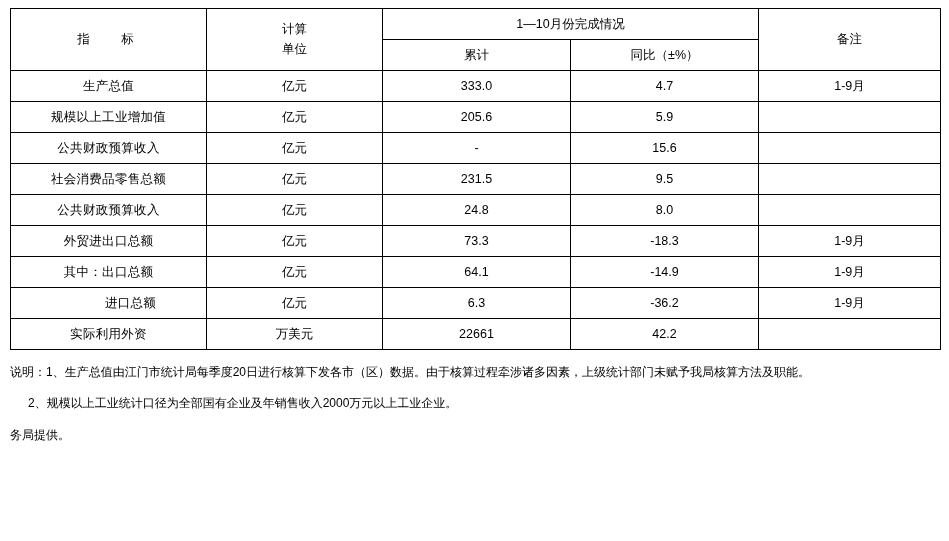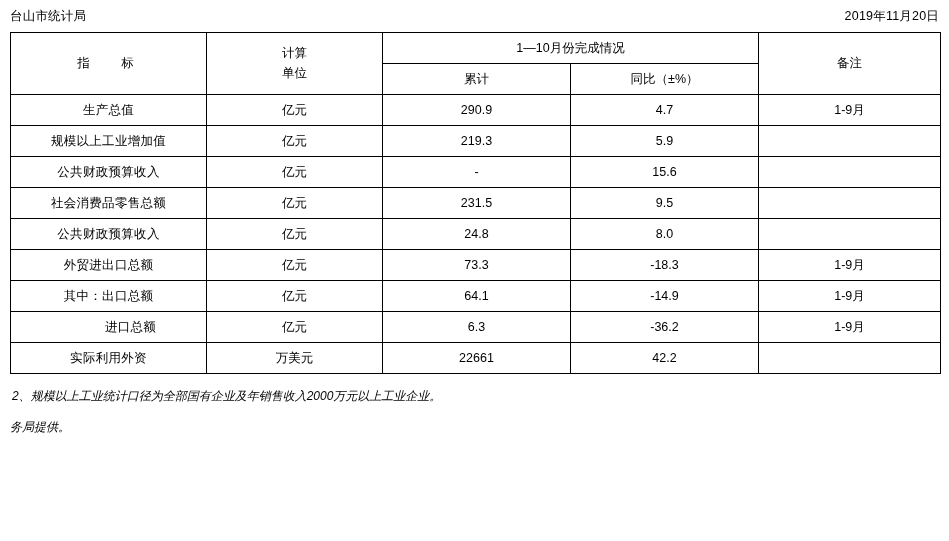--- a/index.html
+++ b/index.html
@@ -84,35 +84,31 @@
 
   .notes {
     margin-top: 14px;
     font-size: 12px;
     line-height: 1.45;
   }
   .notes p {
     margin: 0 0 14px 0;
   }
   .notes p.n1 { margin-left: 0px; }
-  .notes p.ind { margin-left: 2px; font-style: italic; }
-  .notes p.last { margin-bottom: 0; font-style: italic; }
+  .notes p.ind { margin-left: 18px; }
+  .notes p.last { margin-bottom: 0; }
   .notes .cont {
     margin-left: 0px;
   }
 </style>
 </head>
 <body>
 
 <div class="page">
 
-  <div class="header-row">
-    <div class="header-left">台山市统计局</div>
-    <div class="header-right">2019年11月20日</div>
-  </div>
 
   <table class="stats">
     <colgroup>
       <col class="col-index">
       <col class="col-unit">
       <col class="col-cum">
       <col class="col-yoy">
       <col class="col-note">
     </colgroup>
     <thead>
@@ -129,28 +125,28 @@
       </tr>
       <tr>
         <td class="h-sub">累计</td>
         <td class="h-sub">同比（±%）</td>
       </tr>
     </thead>
     <tbody>
       <tr>
         <td class="row-label">生产总值</td>
         <td>亿元</td>
-        <td>290.9</td>
+        <td>333.0</td>
         <td>4.7</td>
         <td>1-9月</td>
       </tr>
       <tr>
         <td class="row-label">规模以上工业增加值</td>
         <td>亿元</td>
-        <td>219.3</td>
+        <td>205.6</td>
         <td>5.9</td>
         <td></td>
       </tr>
       <tr>
         <td class="row-label">公共财政预算收入</td>
         <td>亿元</td>
         <td class="dash">-</td>
         <td>15.6</td>
         <td></td>
       </tr>
@@ -193,17 +189,18 @@
         <td class="row-label">实际利用外资</td>
         <td>万美元</td>
         <td>22661</td>
         <td>42.2</td>
         <td></td>
       </tr>
     </tbody>
   </table>
 
   <div class="notes">
+    <p class="n1">说明：1、生产总值由江门市统计局每季度20日进行核算下发各市（区）数据。由于核算过程牵涉诸多因素，上级统计部门未赋予我局核算方法及职能。</p>
     <p class="ind">2、规模以上工业统计口径为全部国有企业及年销售收入2000万元以上工业企业。</p>
     <p class="cont last">务局提供。</p>
   </div>
 
 </div>
 
 </body></html>

